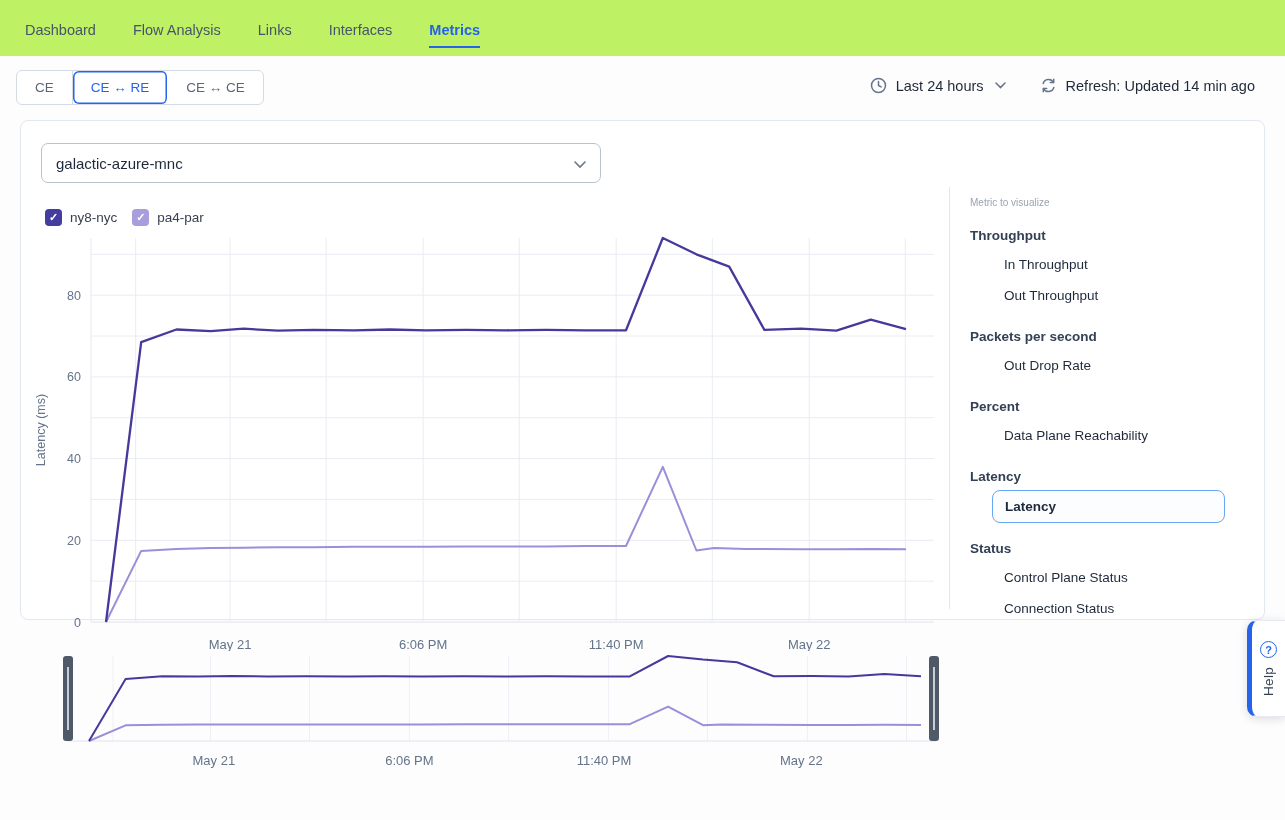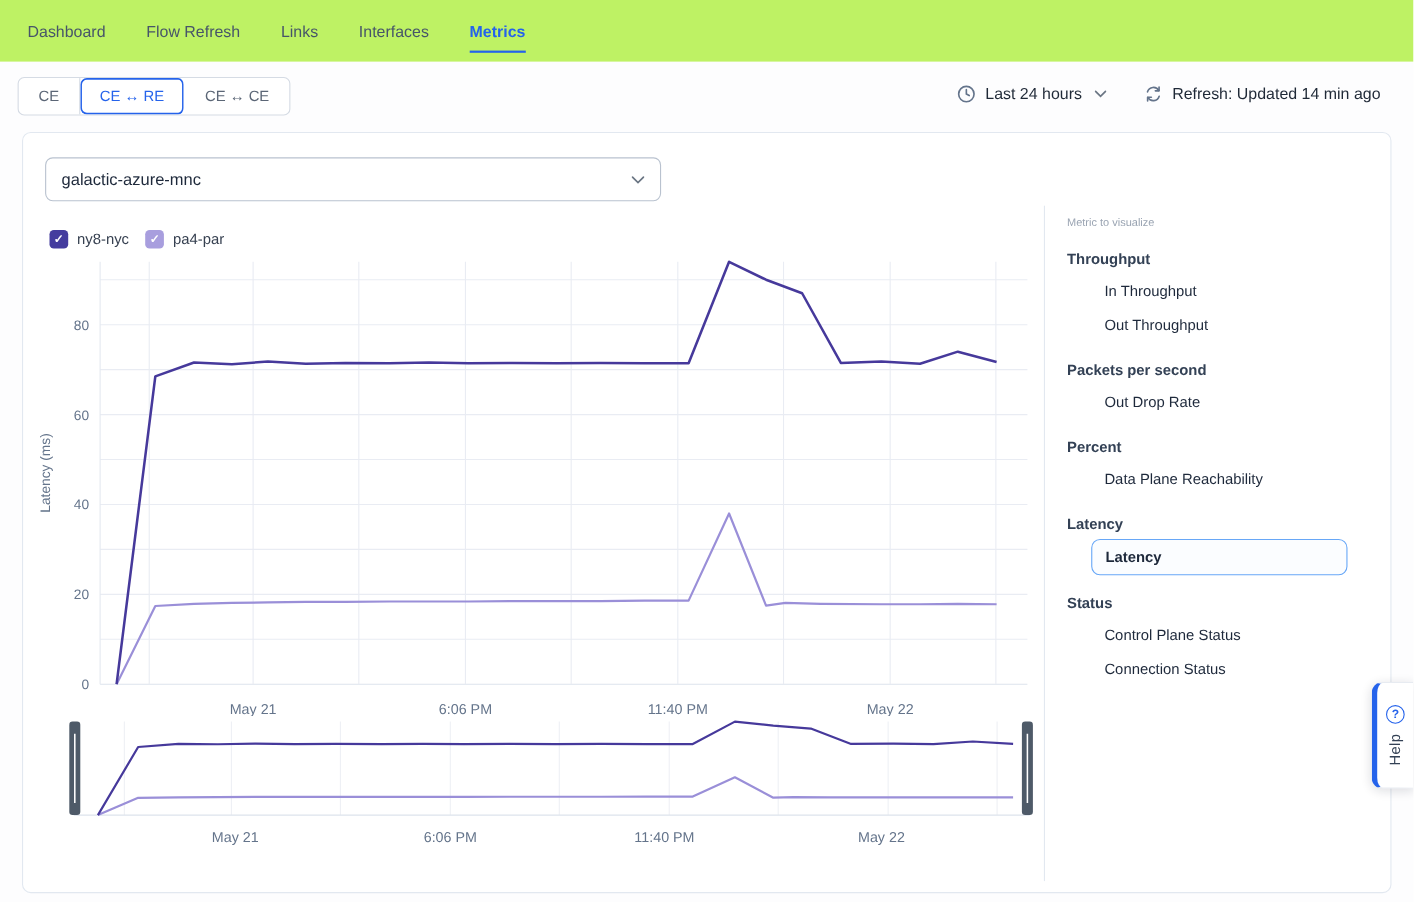--- a/index.html
+++ b/index.html
@@ -23,21 +23,21 @@
   .view-tab.selected { color:#2563eb; font-weight:500; box-shadow:inset 0 0 0 1.5px #2563eb;
     border-radius:6px; border-right-color:transparent; }
   .toolbar-right { position:absolute; right:0; top:0; height:31px; display:flex;
     align-items:center; gap:34px; }
   .time-range, .refresh { display:flex; align-items:center; gap:9px; font-size:14.5px;
     color:#1f2937; cursor:pointer; }
   .icon-gray { color:#64748b; display:flex; align-items:center; }
   .chev { margin-left:2px; }
 
   
-  .card { position:absolute; left:20px; top:120px; width:1245px; height:692px;
+  .card { position:absolute; left:20px; top:120px; width:1245px; height:500px;
     background:#fff; border:1px solid #e2e8f0; border-radius:8px; }
 
   .device-select { position:absolute; left:20px; top:22px; width:560px; height:40px;
     border:1px solid #b9c2cf; border-radius:7px; display:flex; align-items:center;
     padding:0 14px; font-size:15px; color:#1e293b; cursor:pointer; background:#fff; }
   .device-select .sel-chev { margin-left:auto; color:#6b7684; }
 
   .legend { position:absolute; left:24px; top:88px; display:flex; gap:15px; align-items:center; }
   .legend-item { display:flex; align-items:center; gap:8px; cursor:pointer; }
   .legend-check { width:17px; height:17px; border-radius:4px; display:flex;
@@ -70,21 +70,21 @@
     color:#334155; letter-spacing:.3px; }
 </style>
 </head>
 <body>
 
 <div class="page">
 
   <header class="topnav">
     <nav class="nav-items" id="nav-items">
         <div class="nav-item">Dashboard</div>
-        <div class="nav-item">Flow Refresh</div>
+        <div class="nav-item">Flow Analysis</div>
         <div class="nav-item">Links</div>
         <div class="nav-item">Interfaces</div>
         <div class="nav-item active">Metrics</div>
       </nav>
   </header>
 
   <div class="toolbar">
     <div class="view-tabs" id="view-tabs">
         <div class="view-tab">CE</div>
         <div class="view-tab selected">CE ↔ RE</div>

